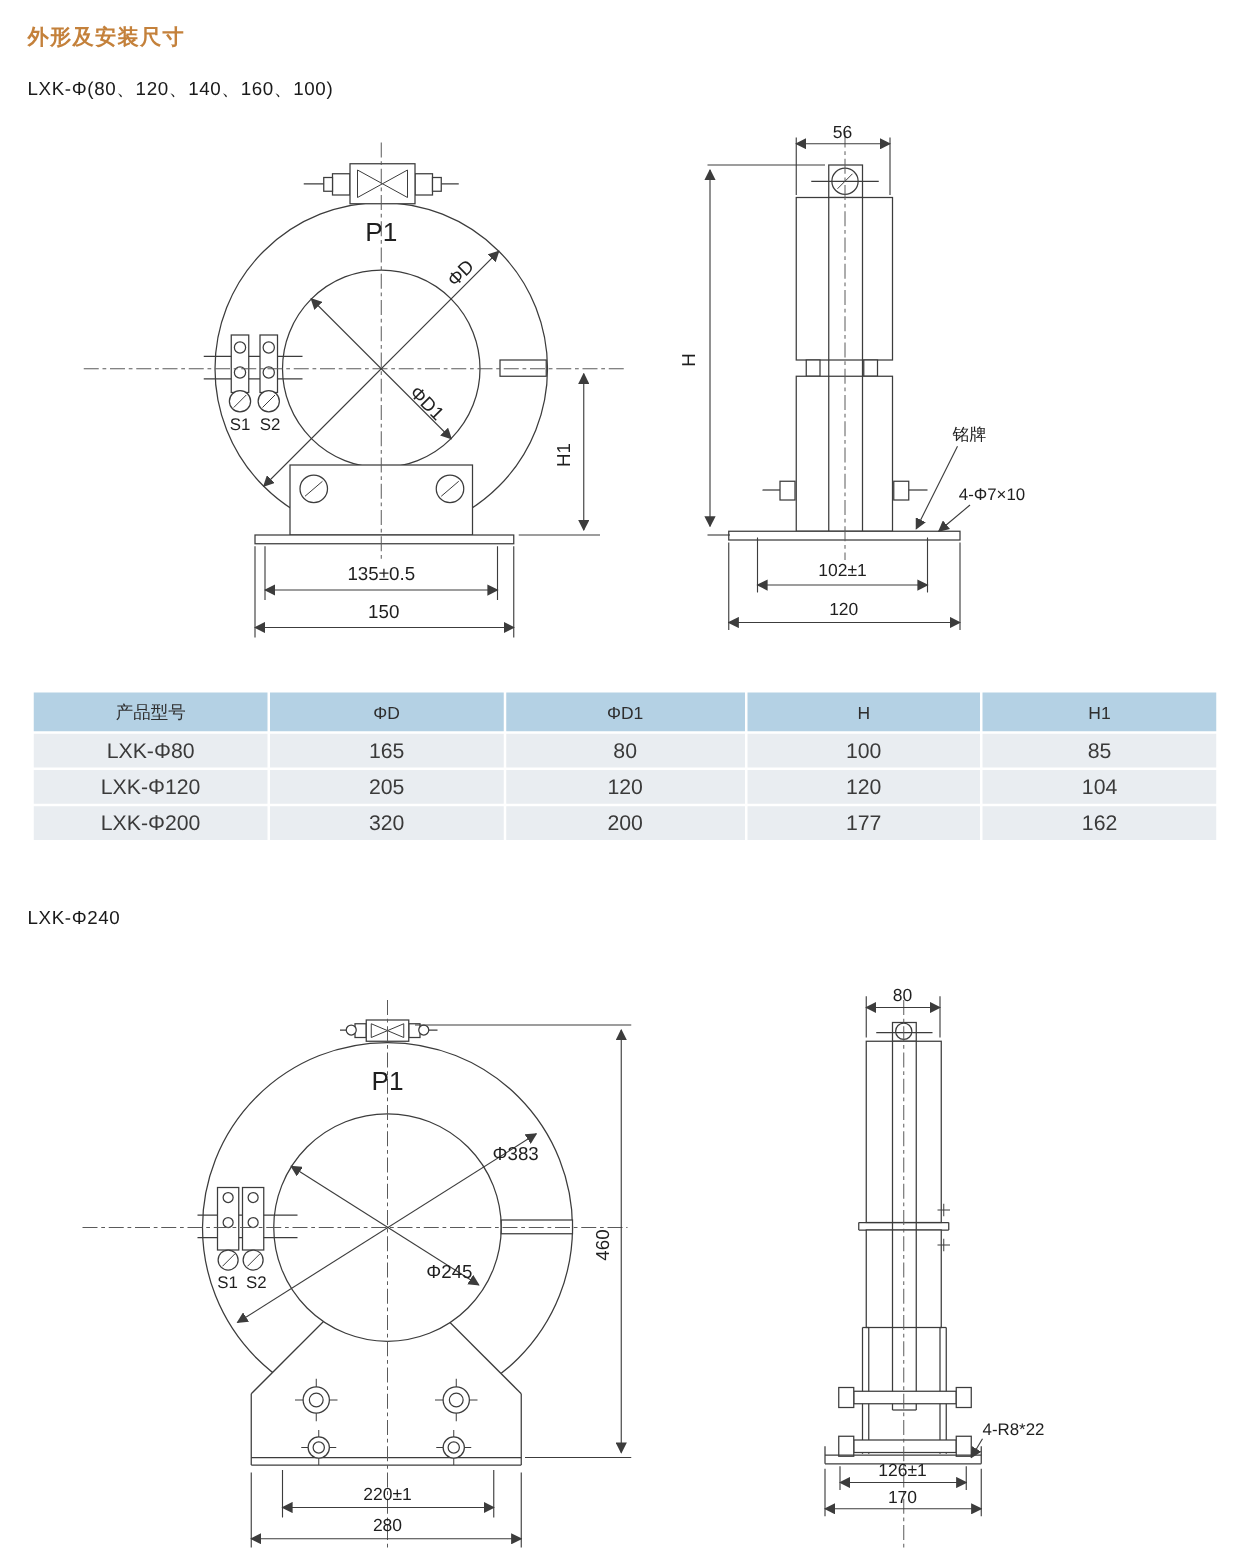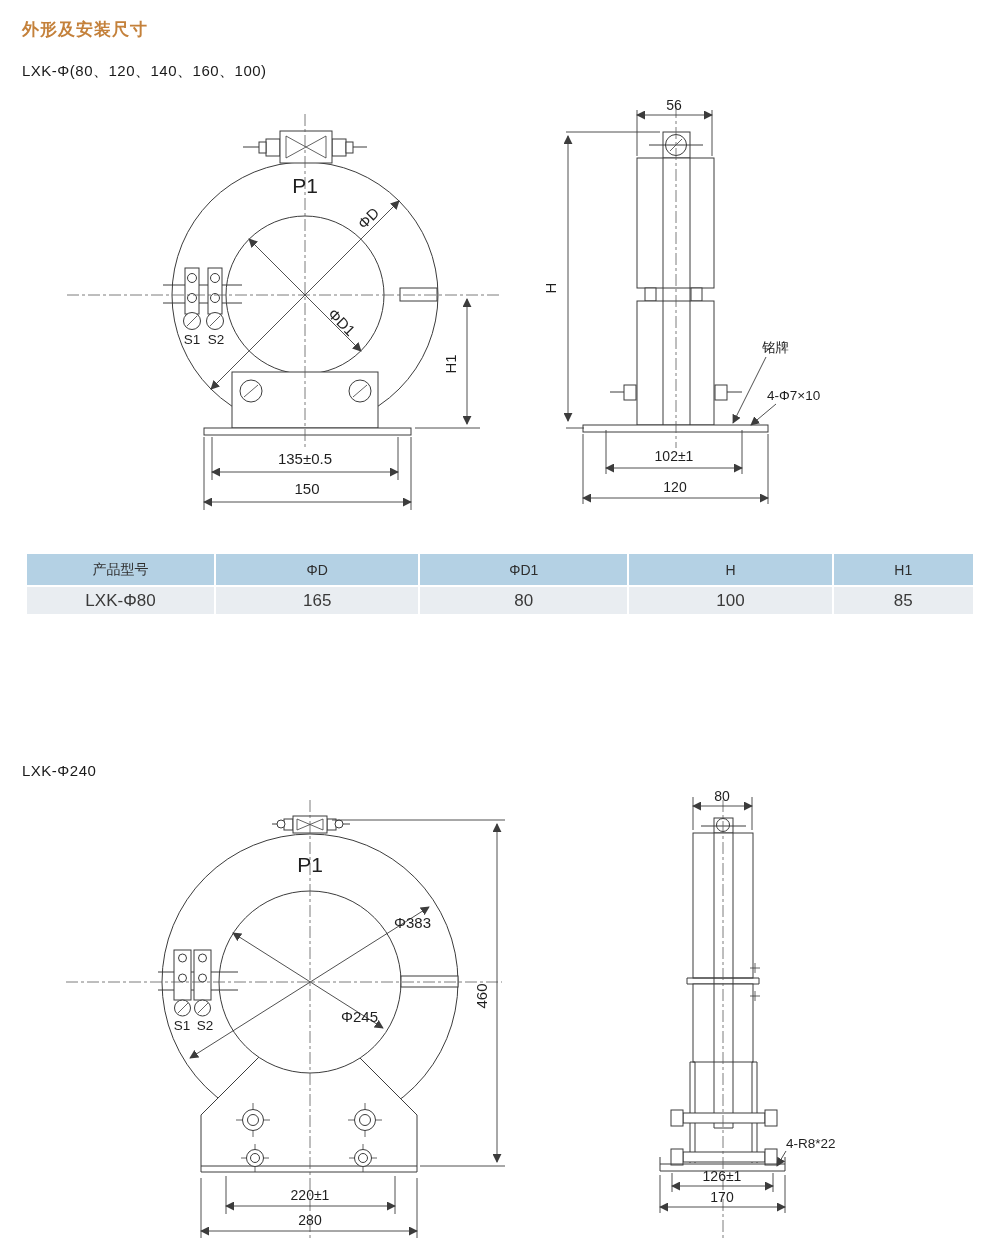--- a/index.html
+++ b/index.html
@@ -1,21 +1,21 @@
 <!DOCTYPE html>
 <html><head>
 <meta charset="utf-8">
 <style>
   html,body{margin:0;padding:0;background:#ffffff;}
   body{font-family:"Liberation Sans", sans-serif;}
   #page{position:relative;width:1000px;height:1253px;background:#fff;overflow:hidden;}
   .title{position:absolute;left:22px;top:18px;font-size:17px;font-weight:bold;color:#c4813b;letter-spacing:1px;text-align:center;}
   .sec-head{position:absolute;font-size:15px;color:#1a1a1a;letter-spacing:0.5px;}
   #sec1{left:22px;top:62px;}
-  #sec2{left:22px;top:762px;text-align:center;}
+  #sec2{left:22px;top:726px;text-align:center;}
   svg{position:absolute;overflow:visible;}
   .ln{stroke:#3c3c3c;stroke-width:1;fill:none;}
   .fw{fill:#ffffff;stroke:#3c3c3c;stroke-width:1;}
   .cl{stroke:#5a5a5a;stroke-width:0.8;stroke-dasharray:12 3 3 3;fill:none;}
   .dim{stroke:#3c3c3c;stroke-width:0.9;fill:none;}
   .thin{stroke:#3c3c3c;stroke-width:0.8;fill:none;}
   text{font-family:"Liberation Sans", sans-serif;fill:#1f1f1f;}
   .t14{font-size:14px;} .t15{font-size:15px;} .t13{font-size:13.5px;} .t21{font-size:21px;}
   
   #dims-table{position:absolute;left:25px;top:552px;width:950px;border-collapse:separate;border-spacing:2px;background:#fff;}
@@ -169,20 +169,34 @@
       </tr>
     </thead>
     <tbody>
       <tr>
         <td>LXK-Φ80</td>
         <td>165</td>
         <td>80</td>
         <td>100</td>
         <td>85</td>
       </tr>
+      <tr>
+        <td>LXK-Φ120</td>
+        <td>205</td>
+        <td>120</td>
+        <td>120</td>
+        <td>104</td>
+      </tr>
+      <tr>
+        <td>LXK-Φ200</td>
+        <td>320</td>
+        <td>200</td>
+        <td>177</td>
+        <td>162</td>
+      </tr>
     </tbody>
   </table>
 
   <svg style="left:60px;top:790px" width="460" height="463" viewBox="60 790 460 463">
     <defs>
       <marker id="a3" viewBox="0 0 10 10" refX="9" refY="5" markerWidth="10" markerHeight="10" orient="auto-start-reverse">
         <path d="M0,0 L10,5 L0,10 z" fill="#3c3c3c"></path>
       </marker>
     </defs>
     <circle class="fw" cx="310" cy="982" r="148"></circle>

